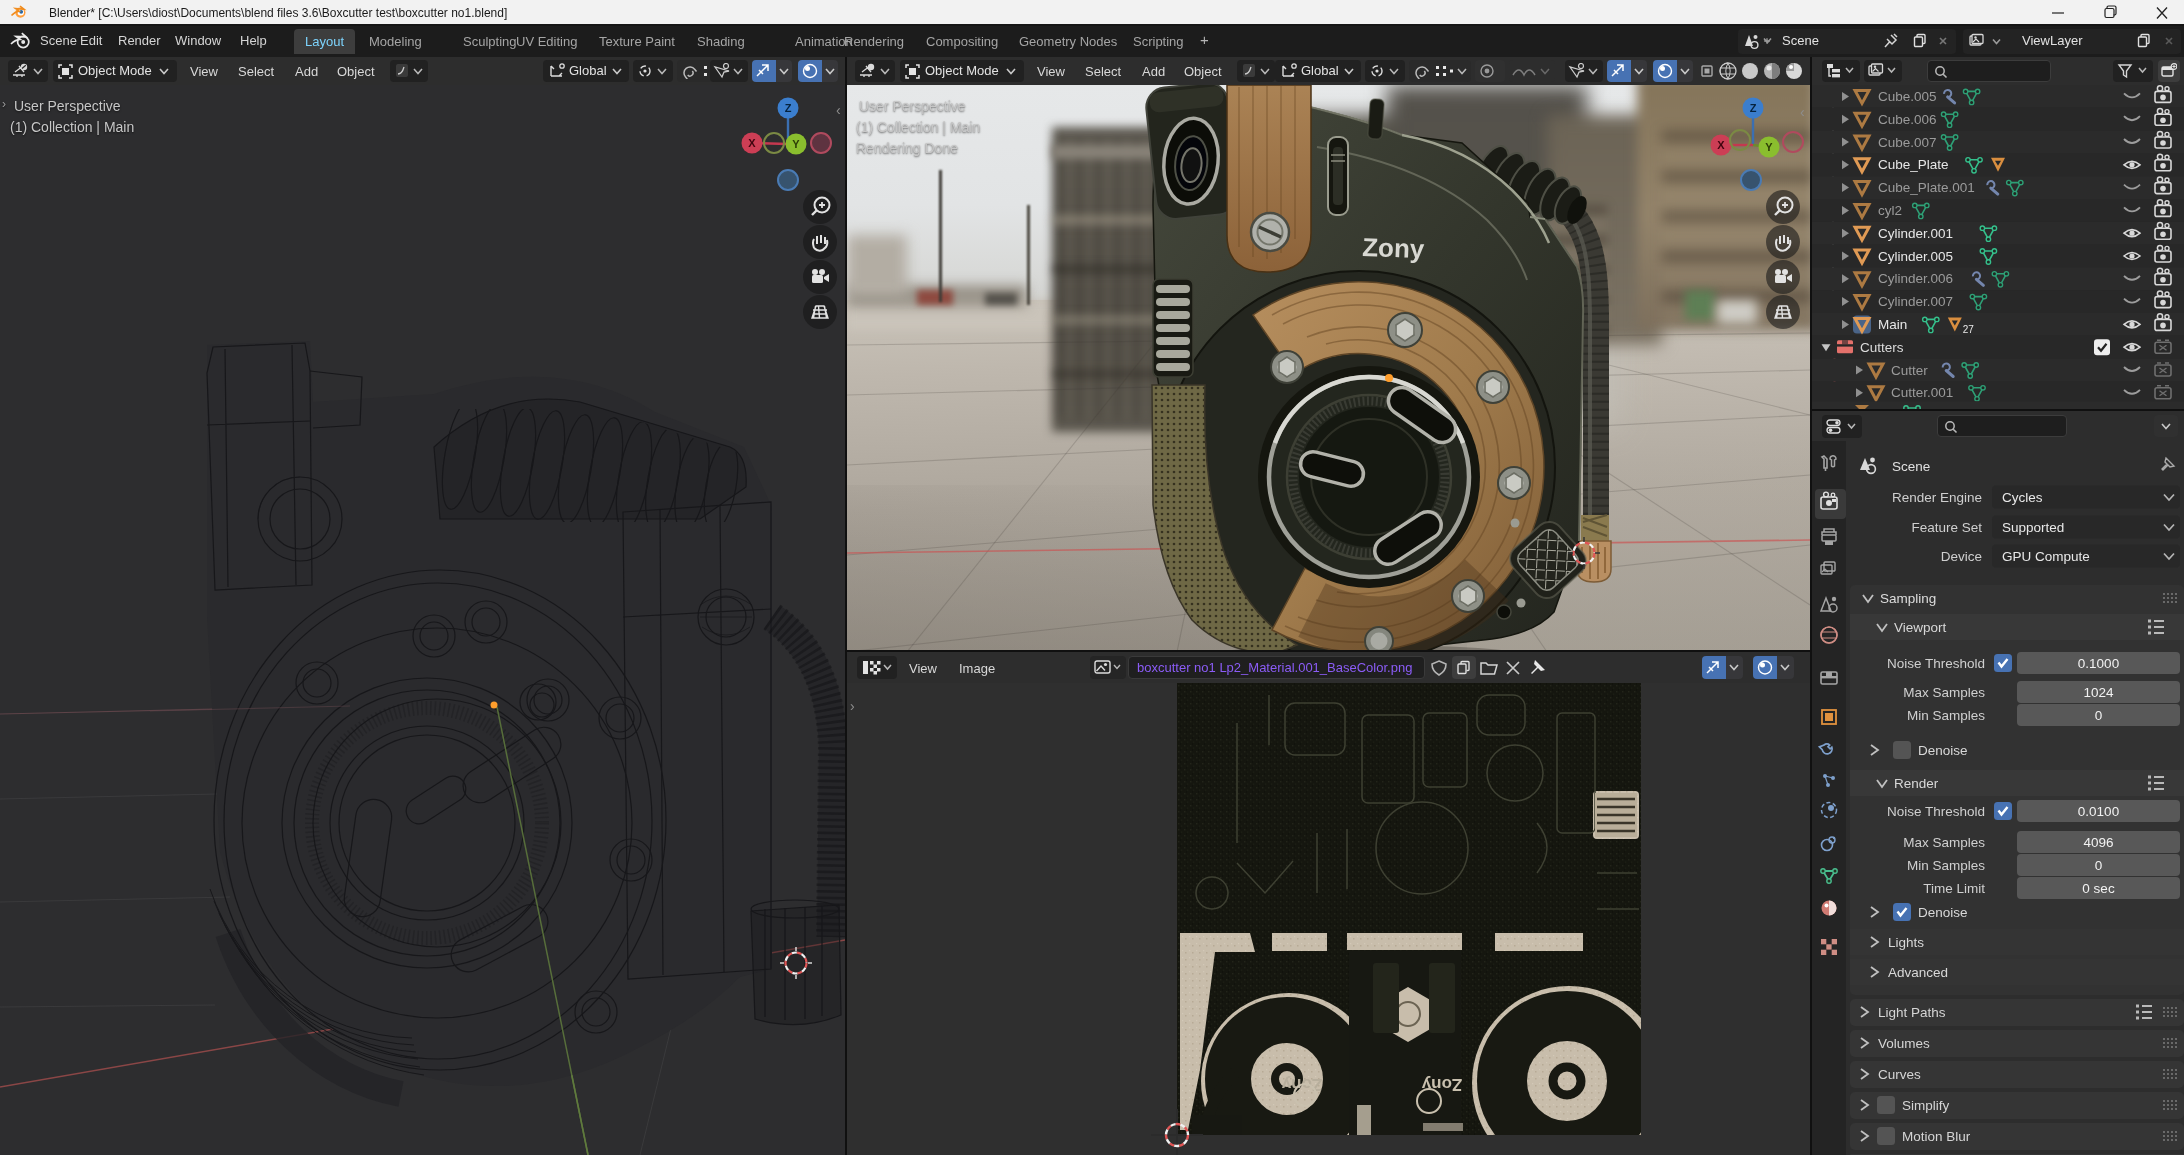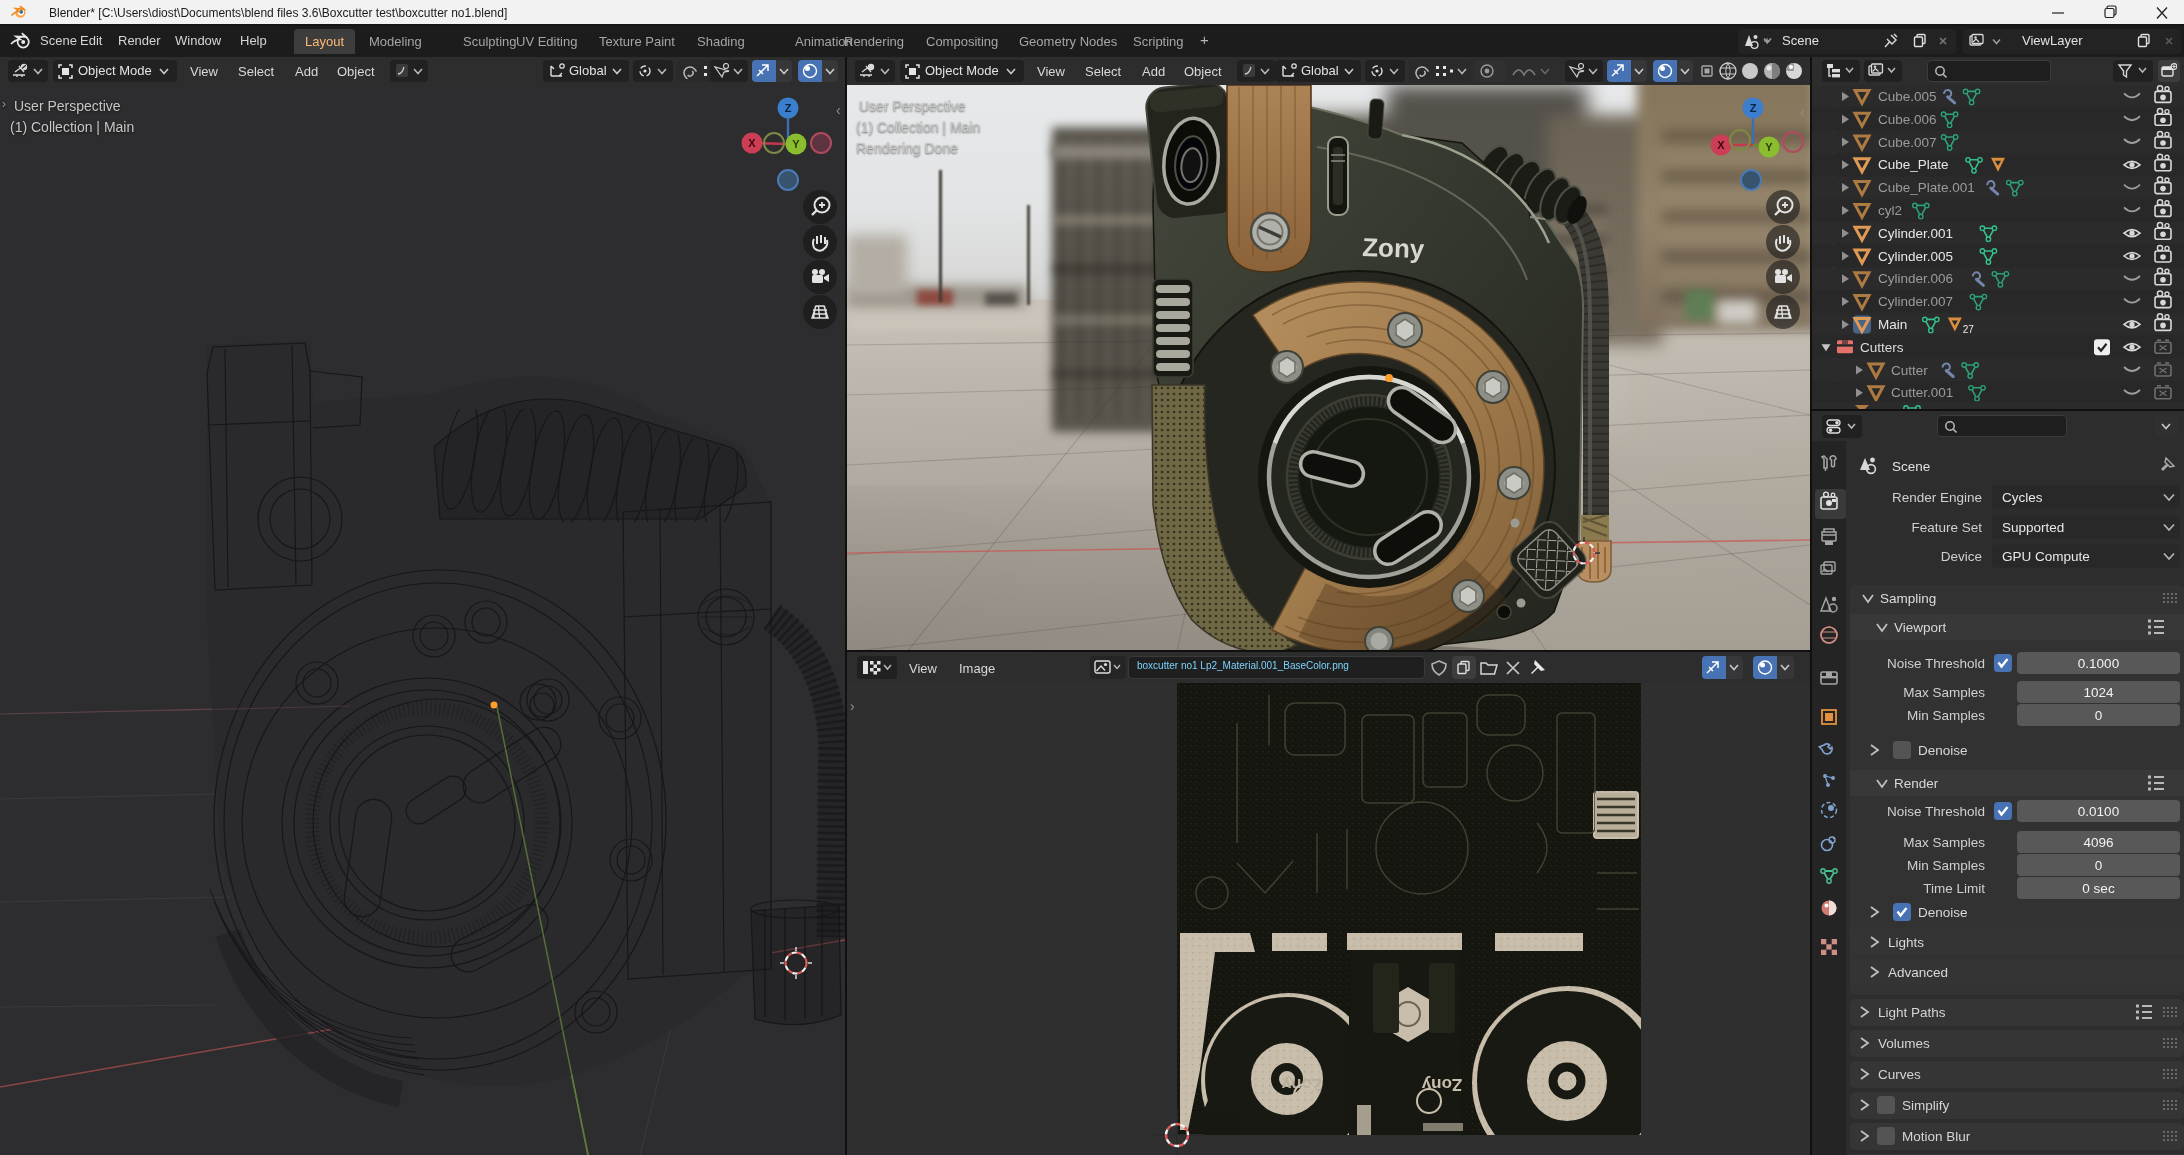--- a/index.html
+++ b/index.html
@@ -7,21 +7,21 @@
 body{font-family:"Liberation Sans",sans-serif;-webkit-font-smoothing:antialiased}
 .abs{position:absolute}
 #root{position:absolute;left:0;top:0;width:2184px;height:1155px;background:#101010}
 
 #titlebar{left:0;top:0;width:2184px;height:26px;background:#f2f2f2;color:#1a1a1a;font-size:12px}
 #titlebar .ttl{position:absolute;left:49px;top:6px;letter-spacing:0}
 
 #topbar{left:0;top:26px;width:2184px;height:31px;background:#1c1c1c;color:#cfcfcf;font-size:13px}
 .tmenu{position:absolute;top:7px;color:#d5d5d5}
 .ttab{position:absolute;top:3px;height:25px;line-height:25px;padding:0 11px;color:#a5a5a5;border-radius:4px 4px 0 0}
-.ttab.act{background:#3d3d3d;color:#fdba74}
+.ttab.act{background:#3d3d3d;color:#7dd3fc}
 
 .hdr{position:absolute;background:#2d2d2d;color:#dcdcdc;font-size:13px}
 .hmenu{position:absolute;top:50%;transform:translateY(-50%);color:#d8d8d8}
 .wdg{position:absolute;background:#212121;border-radius:4px;color:#e2e2e2;font-size:13px}
 
 #v3dL{left:0;top:57px;width:845px;height:1098px;background:#2d2d2f}
 #v3dR{left:847px;top:57px;width:963px;height:593px;background:#2d2d2f;overflow:hidden}
 #imged{left:847px;top:652px;width:963px;height:503px;background:#2e2e2e;overflow:hidden}
 #outliner{left:1812px;top:57px;width:372px;height:352px;background:#282828;overflow:hidden}
 #props{left:1812px;top:411px;width:372px;height:744px;background:#2d2d2d;overflow:hidden}
@@ -823,21 +823,21 @@
       <div class="hmenu" style="left:112px">Image</div>
       <div class="wdg" style="left:243px;top:4px;width:36px;height:23px;background:#252525">
         <svg class="abs" style="left:4px;top:4px" width="28" height="15" viewBox="0 0 28 15">
           <rect x="1" y="1" width="15" height="12" rx="2" fill="none" stroke="#ddd" stroke-width="1.4"></rect>
             <circle cx="11.5" cy="4.5" r="1.6" fill="#ddd"></circle>
             <path d="M2.5 11 l4.5-5 4 4.5" stroke="#ddd" stroke-width="1.4" fill="none"></path>
           <path d="M20 5 l3 3.5 l3 -3.5" stroke="#b9b9b9" stroke-width="1.4" fill="none"></path>
         </svg>
       </div>
       <div class="wdg" style="left:281px;top:4px;width:297px;height:23px;background:#1f1f1f;border:1px solid #3a3a3a">
-          <span class="abs" style="left:8px;top:3px;font-size:10px;color:#7dd3fc;white-space:nowrap">boxcutter no1 Lp2_Material.001_BaseColor.png</span>
+          <span class="abs" style="left:8px;top:3px;font-size:13px;color:#8b5cf6;white-space:nowrap">boxcutter no1 Lp2_Material.001_BaseColor.png</span>
         </div>
       <svg class="abs" style="left:583px;top:8px" width="18" height="16" viewBox="0 0 18 16">
           <path d="M9 1 L16 4 Q16 11 9 15 Q2 11 2 4 Z" fill="none" stroke="#b5b5b5" stroke-width="1.6"></path>
         </svg>
       <div class="wdg" style="left:605px;top:4px;width:24px;height:23px;background:#3d3d3d"></div>
       <svg class="abs" style="left:608px;top:7px" width="18" height="17" viewBox="0 0 18 17">
           <rect x="3" y="5" width="8" height="9.5" rx="1" fill="none" stroke="#e0e0e0" stroke-width="1.4"></rect>
           <path d="M6 5 V3.5 a1 1 0 0 1 1 -1 h6 a1 1 0 0 1 1 1 v7 a1 1 0 0 1 -1 1 h-1.5" fill="none" stroke="#e0e0e0" stroke-width="1.4"></path>
         </svg>
       <svg class="abs" style="left:633px;top:8px" width="20" height="16" viewBox="0 0 20 16">

